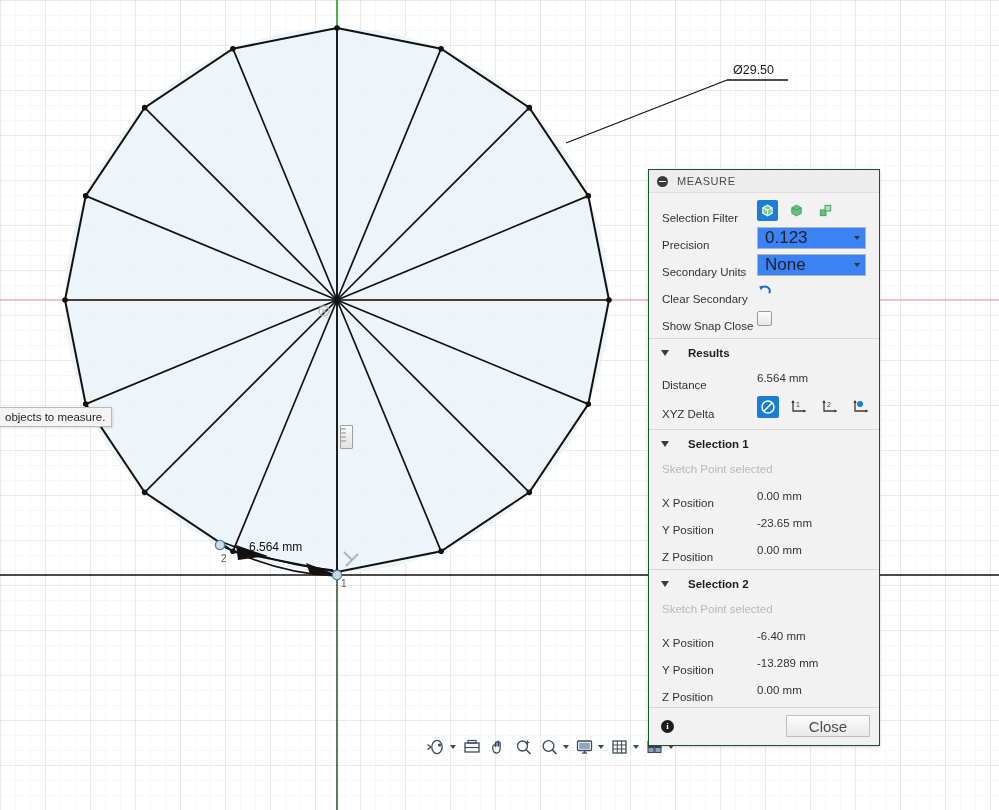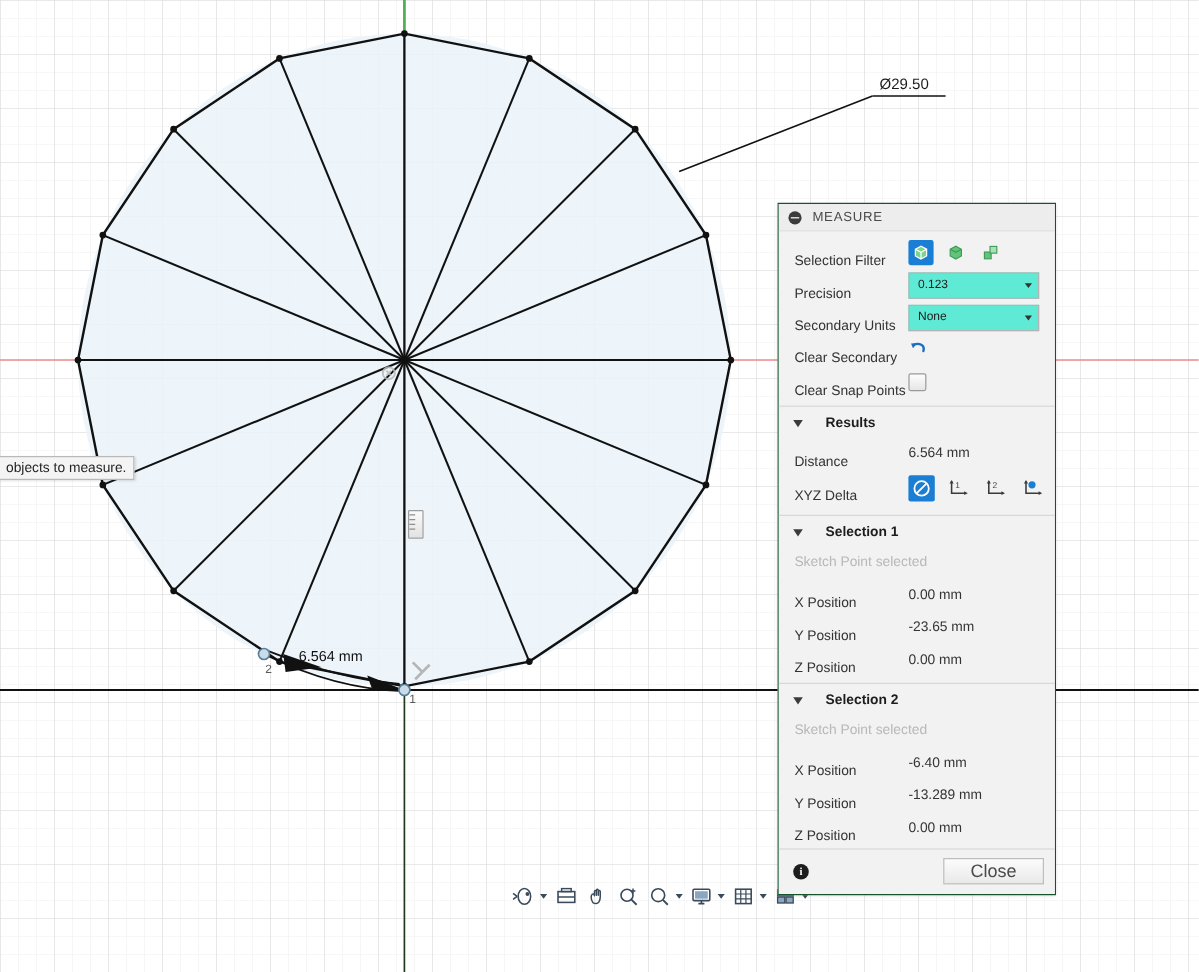--- a/index.html
+++ b/index.html
@@ -41,23 +41,23 @@
   .row .lbl{width:95px;flex:0 0 95px;font-size:11.5px;color:#333;margin-top:14px;}
   .row .val{font-size:11.5px;color:#333;}
 
   
   .filtergroup{display:flex;align-items:center;gap:8px;}
   .fbtn{width:21px;height:21px;display:flex;align-items:center;justify-content:center;border-radius:2px;}
   .fbtn.active{background:#1a7fd4;}
 
   
   .dd{
-    width:95px;height:20px;background:#5eead4;border:1px solid #b4b4b4;
+    width:95px;height:20px;background:#3b82f6;border:1px solid #b4b4b4;
     display:flex;align-items:center;justify-content:space-between;
-    padding:0 5px 0 7px;font-size:10px;color:#222;text-align:center;
+    padding:0 5px 0 7px;font-size:17px;color:#222;text-align:center;
   }
   .dd .caret{width:0;height:0;border-left:3.5px solid transparent;border-right:3.5px solid transparent;border-top:4px solid #333;}
 
   .undo-icon{display:block;}
   .snapbox{
     width:13px;height:13px;border:1px solid #9a9a9a;border-radius:2px;
     background:linear-gradient(#fdfdfd,#e6e6e6);
   }
 
   .hr{height:1px;background:#d7d7d7;margin:6px 0 0 0;}
@@ -82,21 +82,21 @@
     font-size:9px;font-weight:bold;display:flex;align-items:center;justify-content:center;font-family:"Liberation Serif",serif;}
   .close-btn{
     min-width:58px;height:20px;padding:0 12px;
     background:linear-gradient(#fcfcfc,#e9e9e9);
     border:1px solid #bdbdbd;border-radius:0;
     font-size:15px;color:#4a4a4a;display:flex;align-items:center;justify-content:center;
   }
 
   
   #tooltip{
-    position:absolute;left:-1px;top:380px;
+    position:absolute;left:-1px;top:407px;
     background:#f4f4f4;border:1px solid #b9b9b9;
     padding:3px 6px 3px 5px;font-size:11.5px;color:#1f1f1f;
     box-shadow:1px 1px 2px rgba(0,0,0,.12);
     z-index:30;white-space:nowrap;
   }
 
   
   #view-toolbar{
     position:absolute;left:425px;top:733px;height:28px;
     display:flex;align-items:center;gap:2px;z-index:35;
@@ -287,21 +287,21 @@
       <span class="lbl">Clear Secondary</span>
       <span class="undo-icon">
         <svg width="16" height="15" viewBox="0 0 16 15">
           <path d="M4 4.5 C9 2.2 14 4.5 12.5 9.5" fill="none" stroke="#1a6fc4" stroke-width="2" stroke-linecap="round"></path>
           <polygon points="2.2,3.2 7.3,3.0 3.8,7.3" fill="#1a6fc4"></polygon>
         </svg>
       </span>
     </div>
 
     <div class="row">
-      <span class="lbl">Clear Snap Points</span>
+      <span class="lbl">Show Snap Close</span>
       <span class="snapbox"></span>
     </div>
 
     <div class="hr"></div>
 
     <div class="section-head">
       <span class="tri"></span>
       <span class="section-title">Results</span>
     </div>
     <div class="row">

